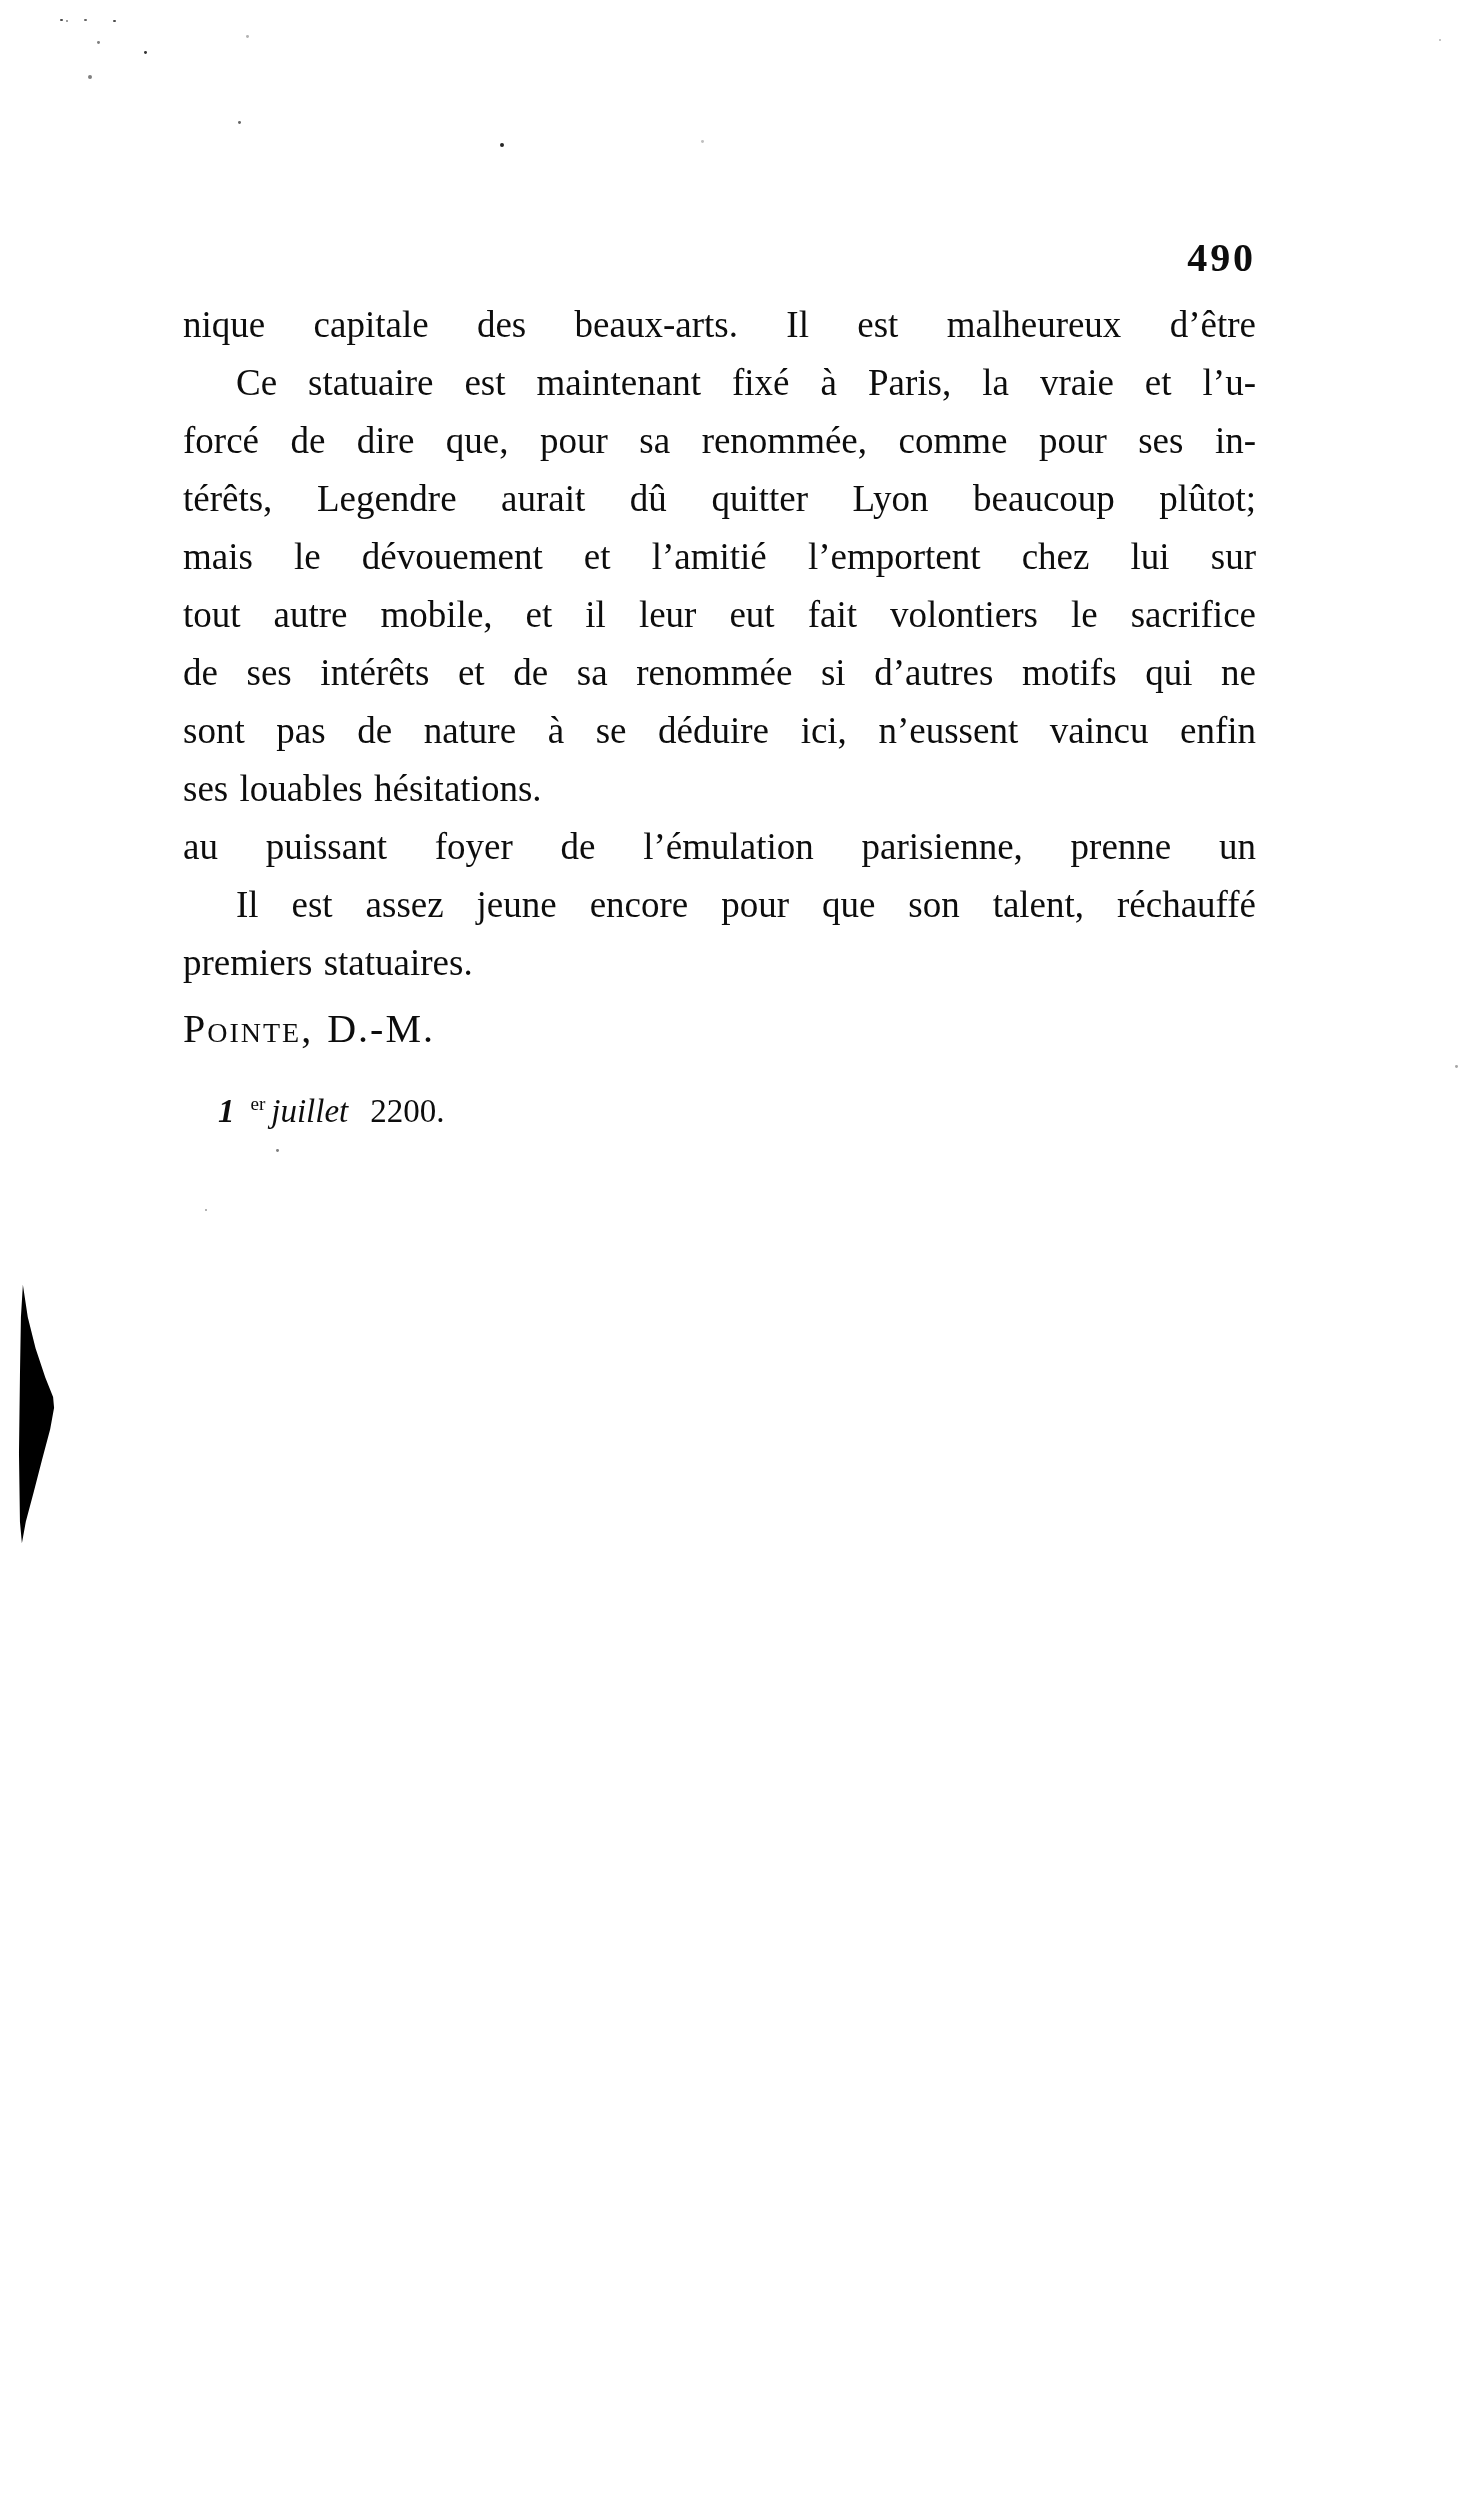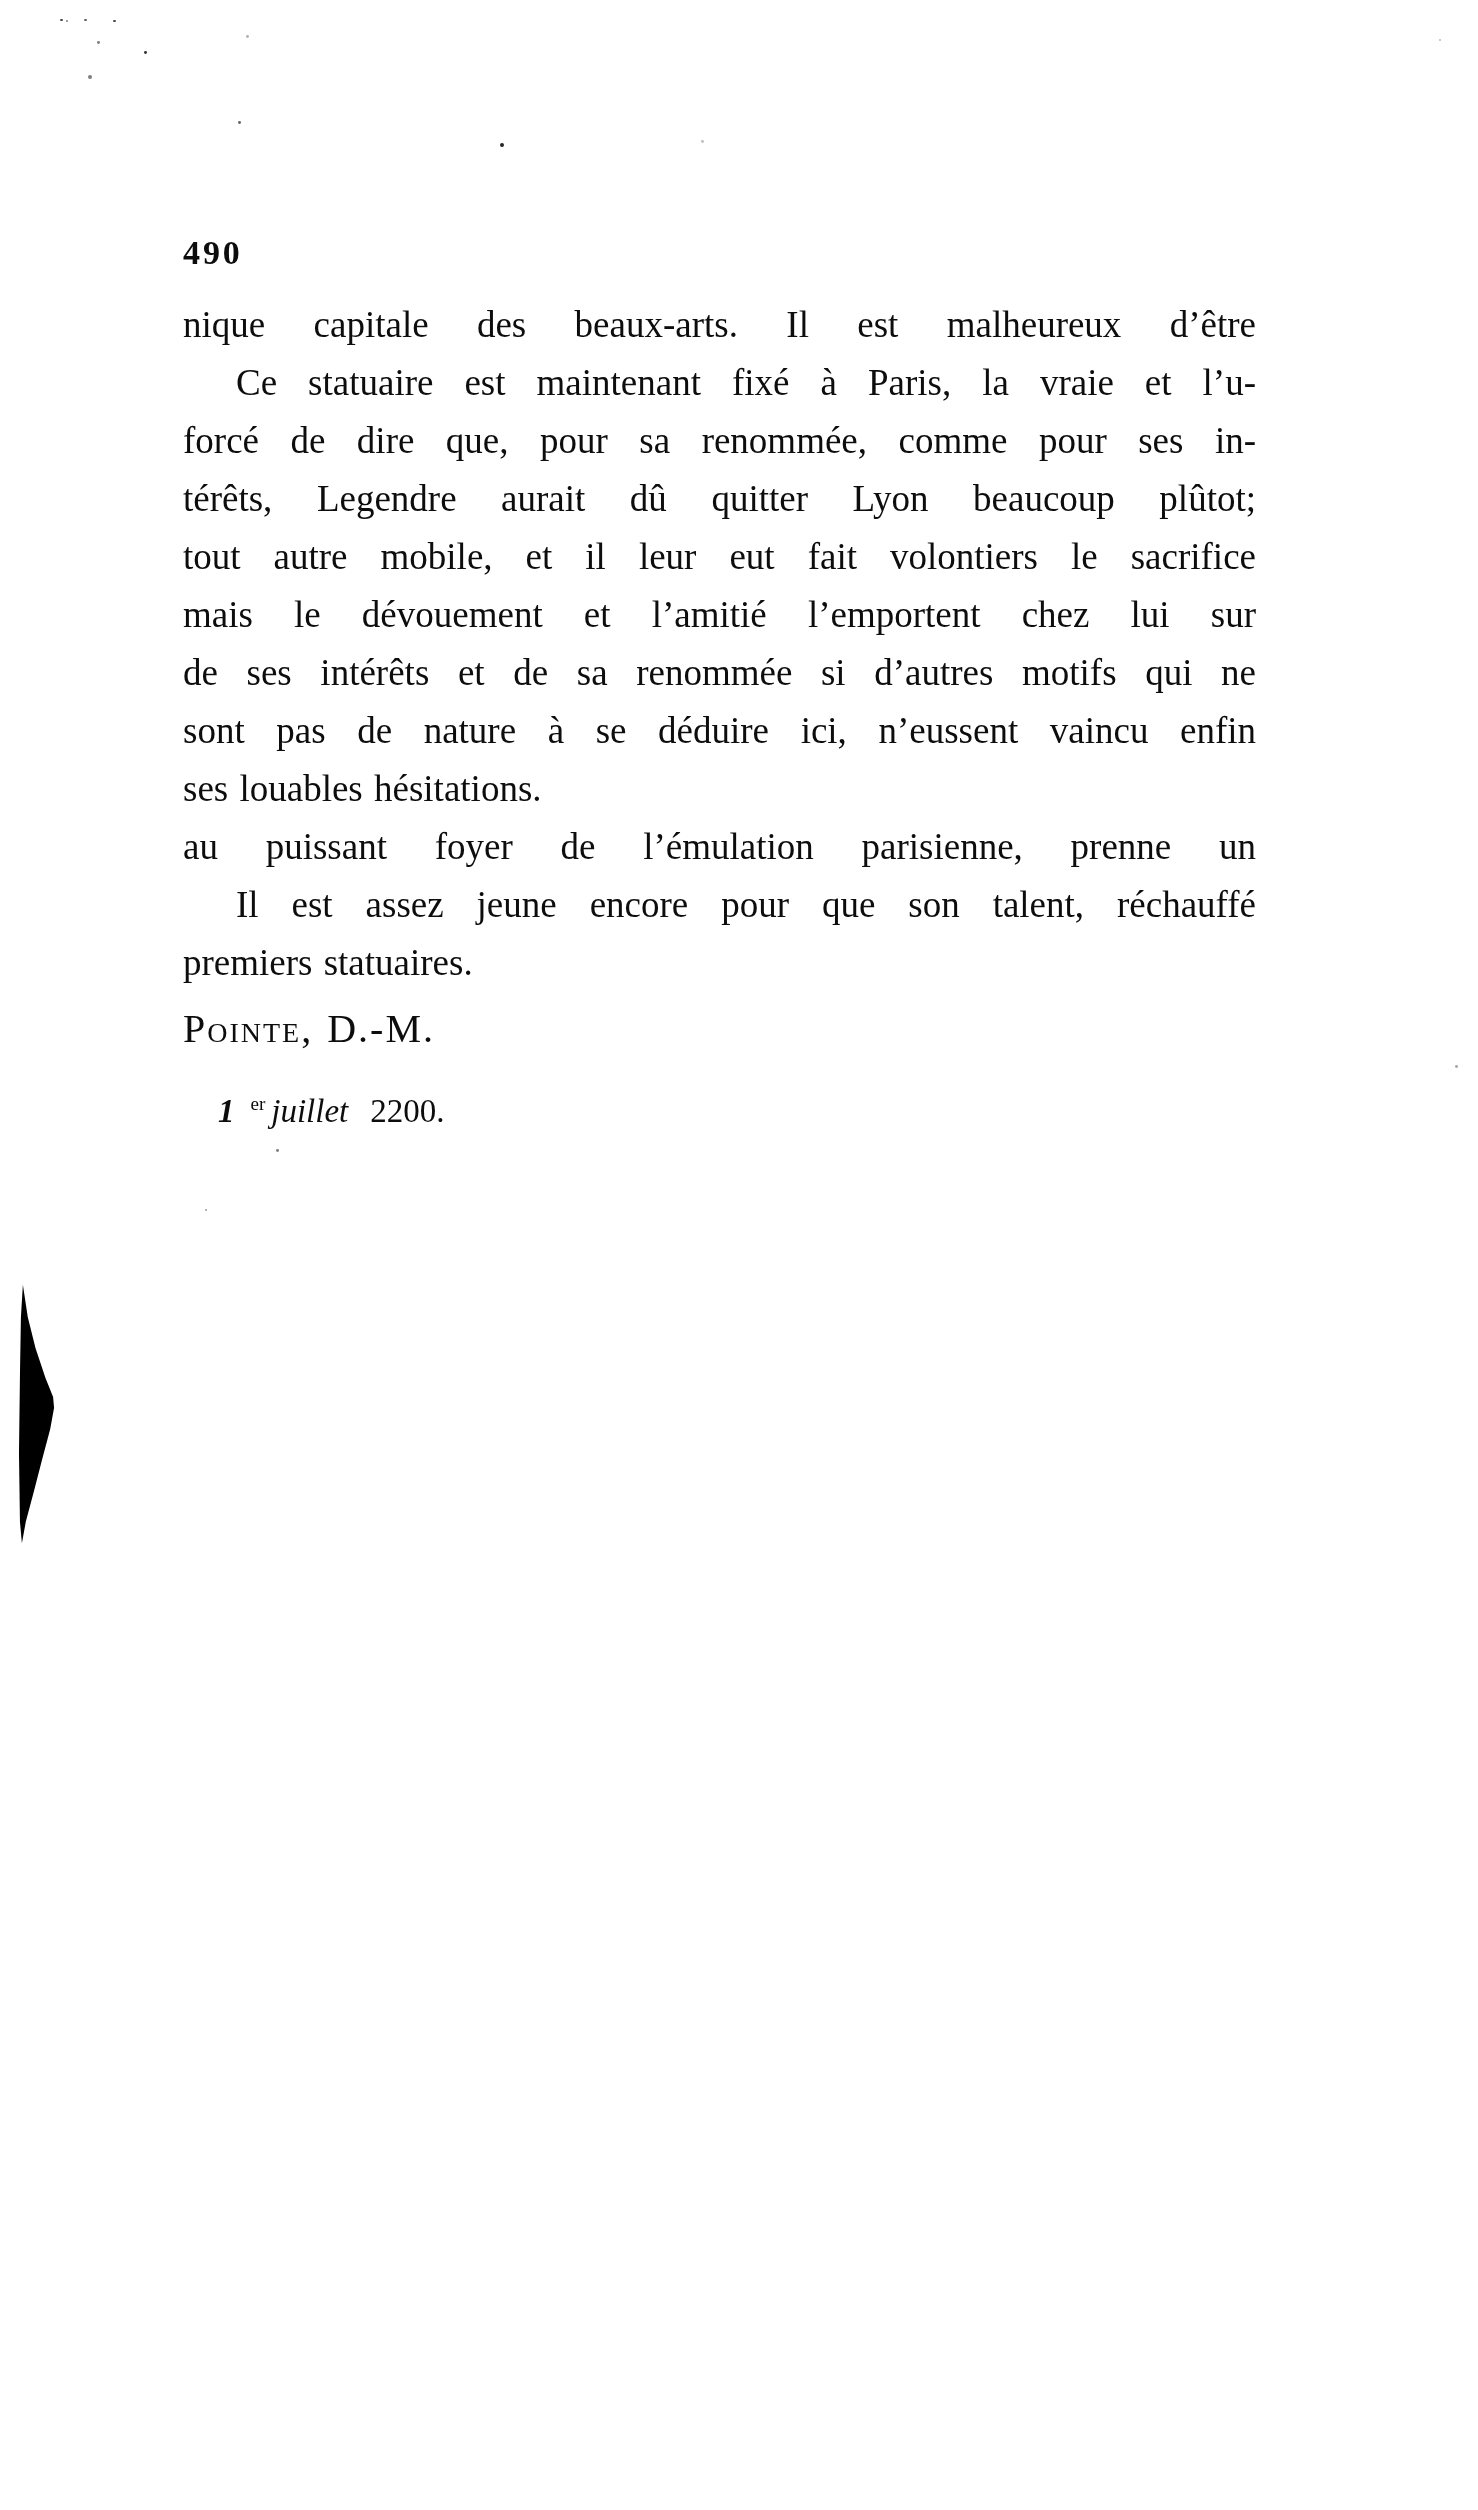--- a/index.html
+++ b/index.html
@@ -7,22 +7,22 @@
     width:1478px; height:2510px;
     background:#ffffff;
     position:relative;
     font-family:"Liberation Serif","DejaVu Serif",serif;
     color:#0d0d0d;
     overflow:hidden;
   }
   .page-number {
     position:absolute;
     top:234px; left:183px; width:1073px;
-    text-align:left;
-    font-size:34px;
+    text-align:right;
+    font-size:40px;
     font-weight:700;
     letter-spacing:2.9px;
   }
   .text-block {
     position:absolute;
     left:183px; top:296px; width:1073px;
     font-size:37px;
     line-height:58px;
     word-spacing:2px;
   }
@@ -63,22 +63,22 @@
 </head>
 <body>
 
 <div class="page-number">490</div>
 
 <div class="text-block">
   <div class="line">nique capitale des beaux-arts.  Il est malheureux d’être</div>
   <div class="line first">Ce statuaire est maintenant fixé à Paris, la vraie et l’u-</div>
   <div class="line">forcé de dire que, pour sa renommée, comme pour ses in-</div>
   <div class="line">térêts, Legendre aurait dû quitter Lyon beaucoup plûtot;</div>
+  <div class="line">mais le dévouement et l’amitié l’emportent chez lui sur</div>
   <div class="line">tout autre mobile, et il leur eut fait volontiers le sacrifice</div>
-  <div class="line">mais le dévouement et l’amitié l’emportent chez lui sur</div>
   <div class="line">de ses intérêts et de sa renommée si d’autres motifs qui ne</div>
   <div class="line">sont pas de nature à se déduire ici, n’eussent vaincu enfin</div>
   <div class="line last">ses louables hésitations.</div>
 
   <div class="line">au puissant foyer de l’émulation parisienne, prenne un</div>
   <div class="line first">Il est assez jeune encore pour que son talent, réchauffé</div>
   <div class="line last">premiers statuaires.</div>
 
   <div class="signature">Pointe, D.-M.</div>
 

